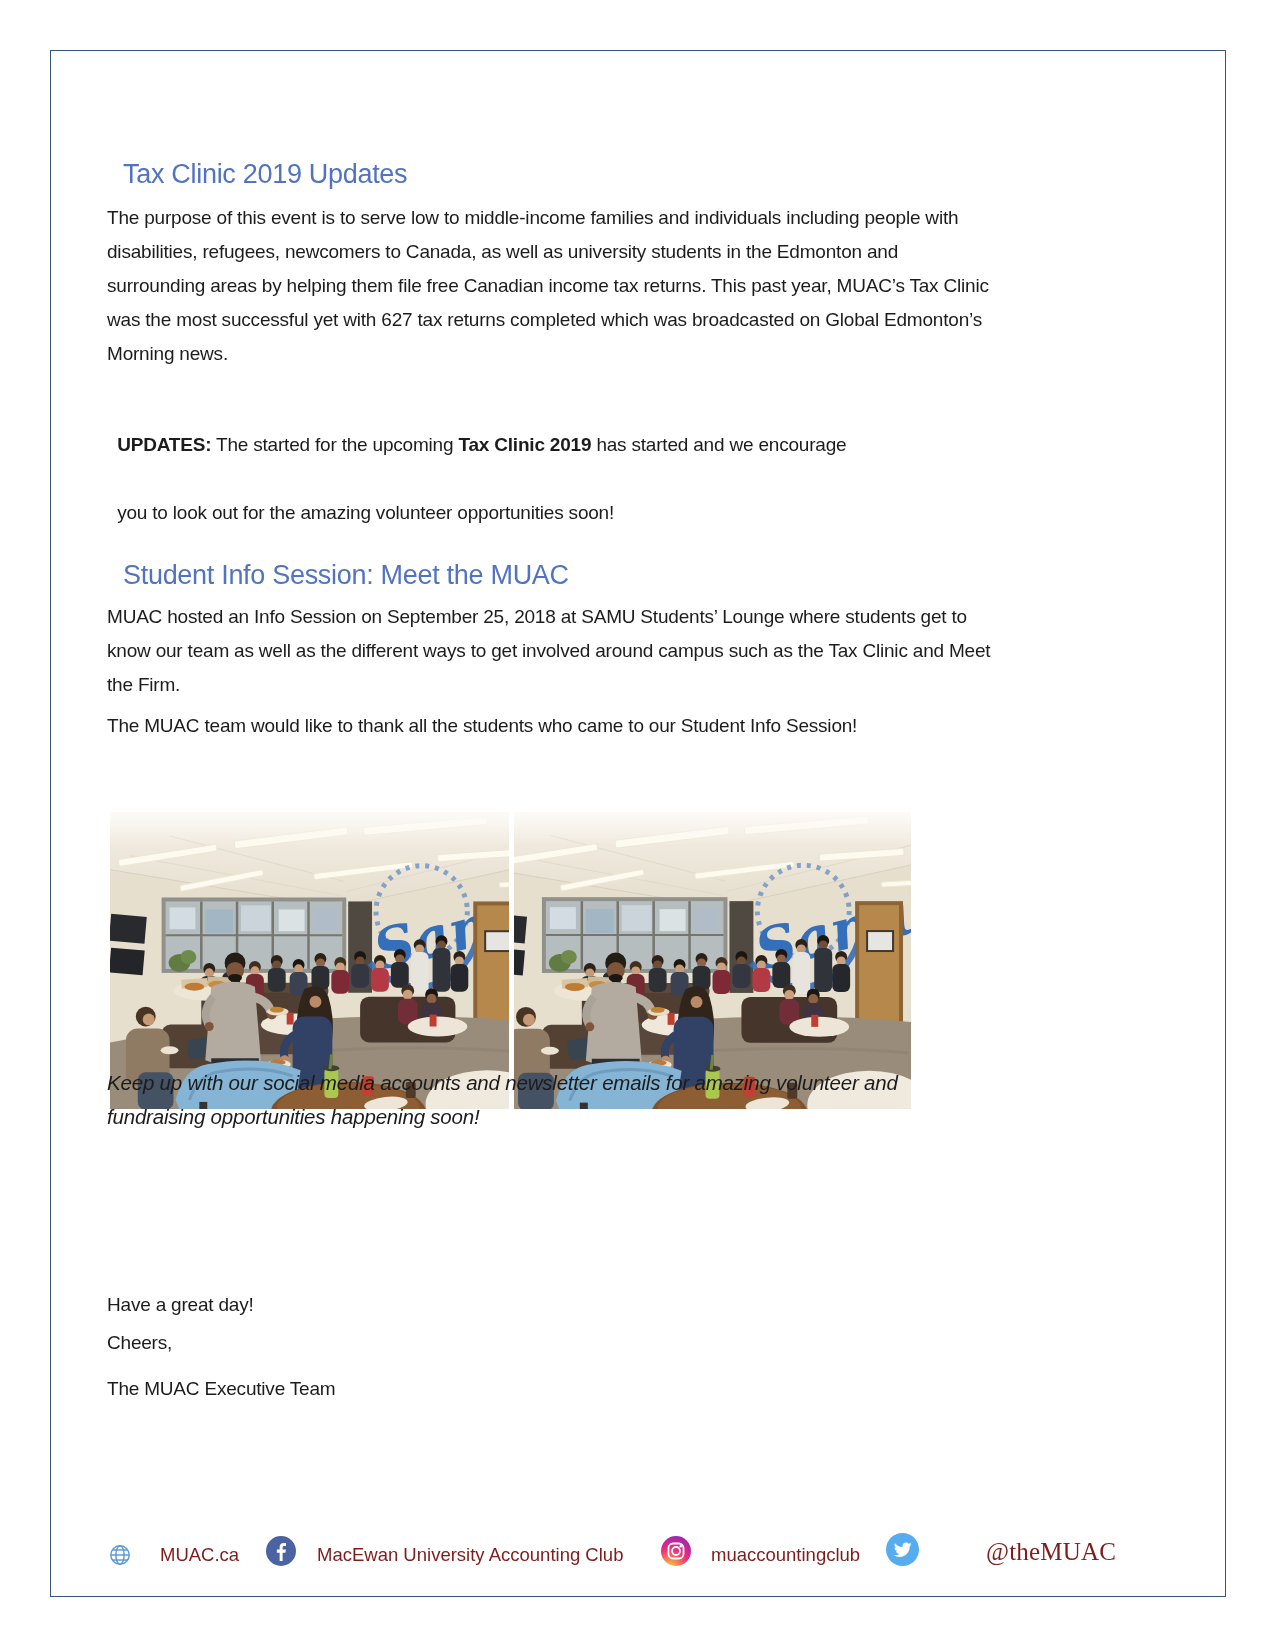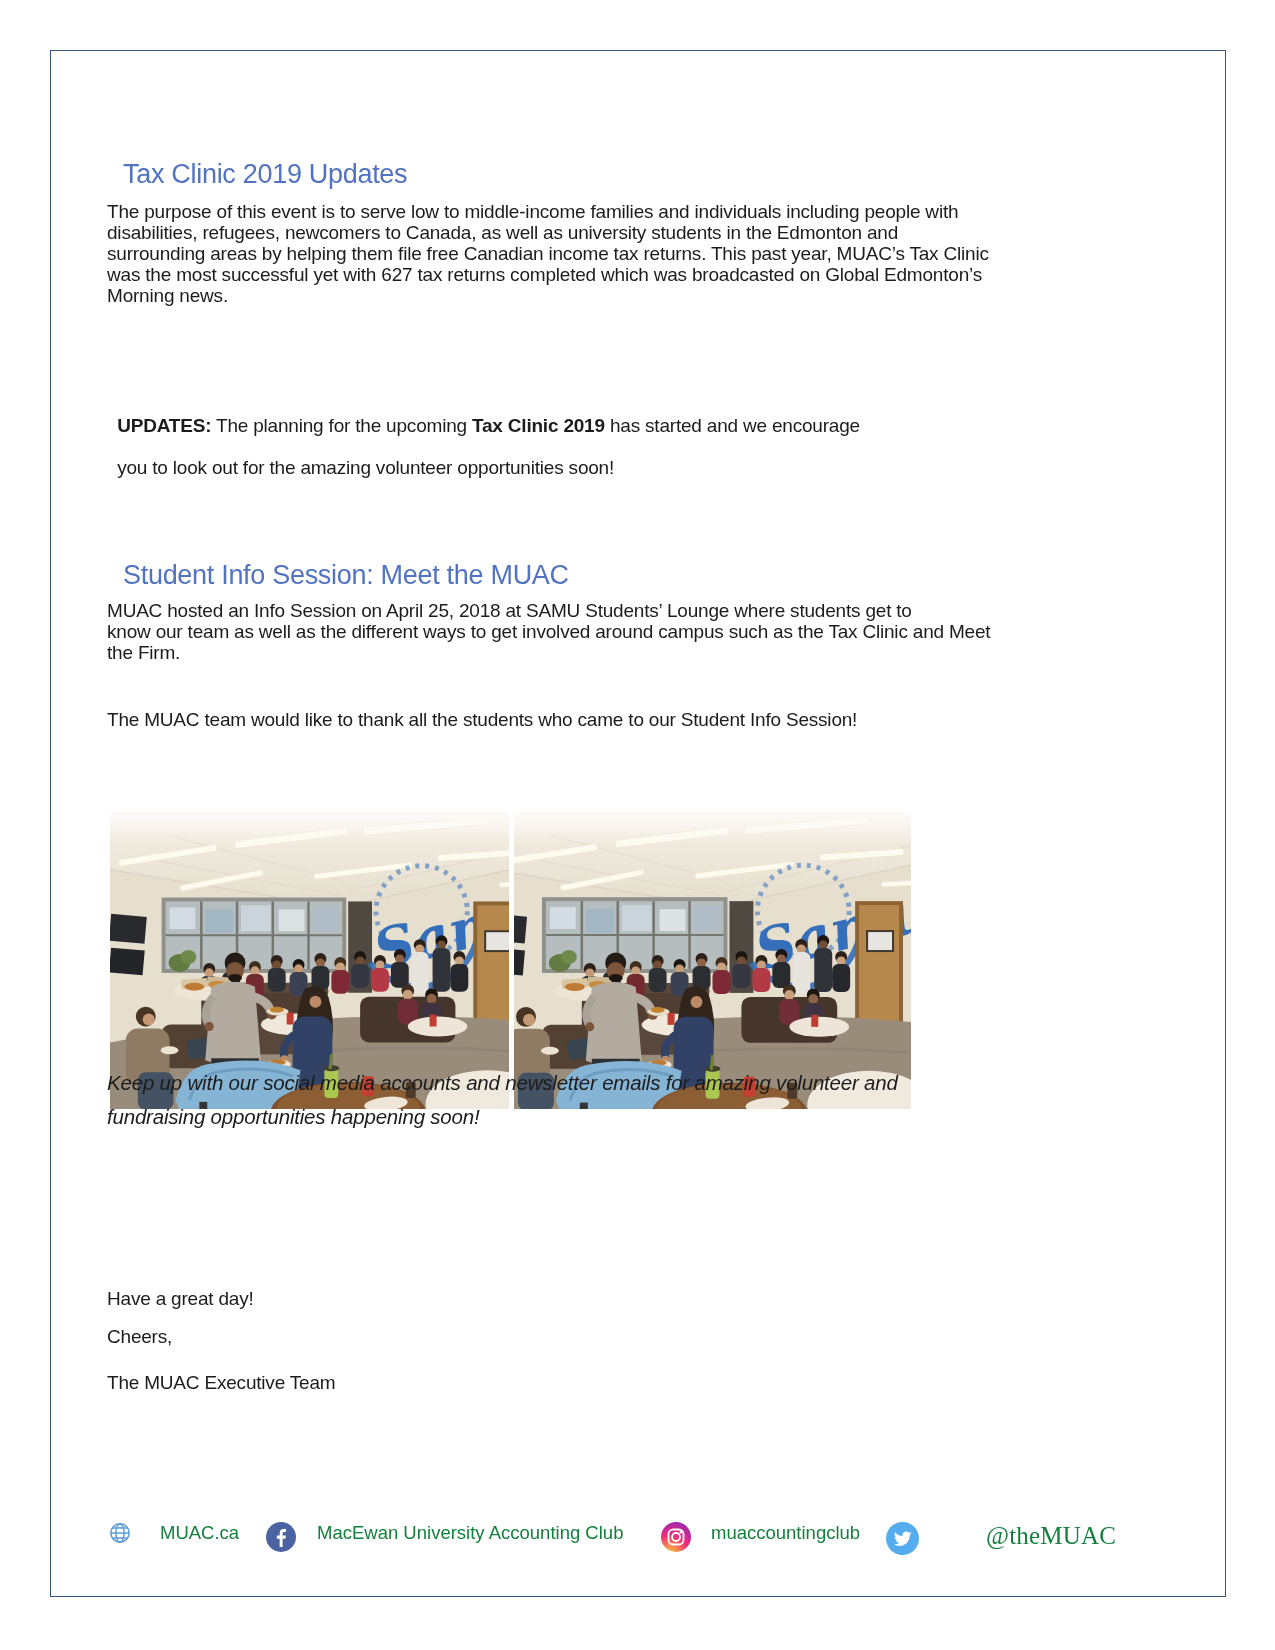--- a/index.html
+++ b/index.html
@@ -11,60 +11,60 @@
   .border-frame{
     position:absolute;left:50px;top:50px;width:1176px;height:1547px;
     border:1px solid #35557F;box-sizing:border-box;
   }
   .abs{position:absolute;left:107px;}
   h2.doc-heading{
     margin:16px;font-size:27px;font-weight:400;color:#5173C1;
     letter-spacing:-0.3px;white-space:pre;
   }
   .body-par{
-    margin:0;font-size:19px;line-height:21px;letter-spacing:-0.2px;
+    margin:0;font-size:19px;line-height:34px;letter-spacing:-0.2px;
     white-space:pre;width:1010px;
   }
   .body-par strong{font-weight:700;letter-spacing:-0.2px;}
   .italic-par{font-style:italic;font-size:20.5px;line-height:34px;}
   .photos{
     position:absolute;left:110px;top:812px;display:flex;gap:5px;
   }
   .photos svg{display:block;}
   .footer{
     position:absolute;left:0;top:1522px;width:1275px;height:44px;
   }
   .footer-item{
-    position:absolute;display:flex;align-items:flex-start;height:44px;
-    color:#15803d;font-size:18.5px;cursor:pointer;white-space:pre;
+    position:absolute;display:flex;align-items:flex-end;height:44px;
+    color:#7f1d1d;font-size:18.5px;cursor:pointer;white-space:pre;
   }
   .footer-item .ficon{flex:0 0 auto;display:block;}
   .footer-handle{font-size:25px;letter-spacing:0.2px;font-family:Liberation Serif, serif;}
 </style>
 </head>
 <body>
 
 <div class="border-frame"></div>
 
 <h2 class="doc-heading abs" style="top:143px">Tax Clinic 2019 Updates</h2>
 
 <p class="body-par abs" style="top:201px">The purpose of this event is to serve low to middle-income families and individuals including people with
 disabilities, refugees, newcomers to Canada, as well as university students in the Edmonton and
 surrounding areas by helping them file free Canadian income tax returns. This past year, MUAC’s Tax Clinic
 was the most successful yet with 627 tax returns completed which was broadcasted on Global Edmonton’s
 Morning news.</p>
 
 <p class="body-par abs" style="top:394px">
-  <span><strong>UPDATES:</strong><span> The planning for the upcoming </span><strong>Tax Clinic 2019</strong><span> has started and we encourage</span></span><br>
+  <span><strong>UPDATES:</strong><span> The started for the upcoming </span><strong>Tax Clinic 2019</strong><span> has started and we encourage</span></span><br>
   <span>you to look out for the amazing volunteer opportunities soon!</span>
 </p>
 
 <h2 class="doc-heading abs" style="top:544px">Student Info Session: Meet the MUAC</h2>
 
-<p class="body-par abs" style="top:600px">MUAC hosted an Info Session on April 25, 2018 at SAMU Students’ Lounge where students get to
+<p class="body-par abs" style="top:600px">MUAC hosted an Info Session on September 25, 2018 at SAMU Students’ Lounge where students get to
 know our team as well as the different ways to get involved around campus such as the Tax Clinic and Meet
 the Firm.</p>
 
 <p class="body-par abs" style="top:709px">The MUAC team would like to thank all the students who came to our Student Info Session!</p>
 
 <svg width="0" height="0" style="position:absolute" aria-hidden="true">
   <defs>
     <linearGradient id="ceilGrad" x1="0" y1="0" x2="0" y2="1">
       <stop offset="0" stop-color="#f7f3ea"></stop>
         <stop offset="1" stop-color="#e7e1d3"></stop>

